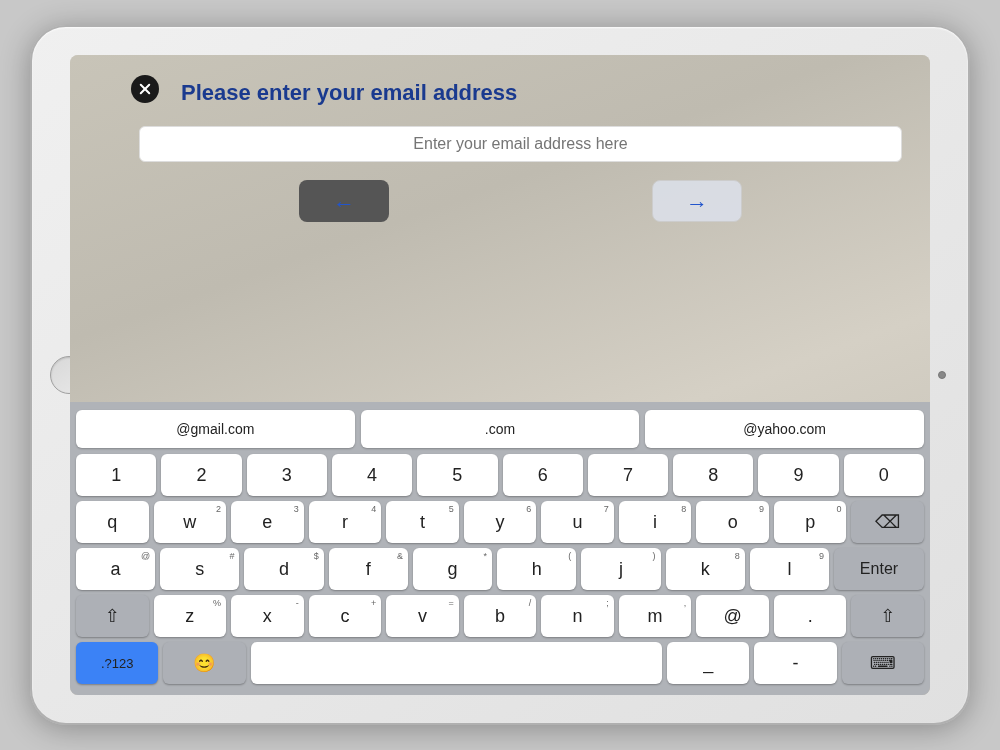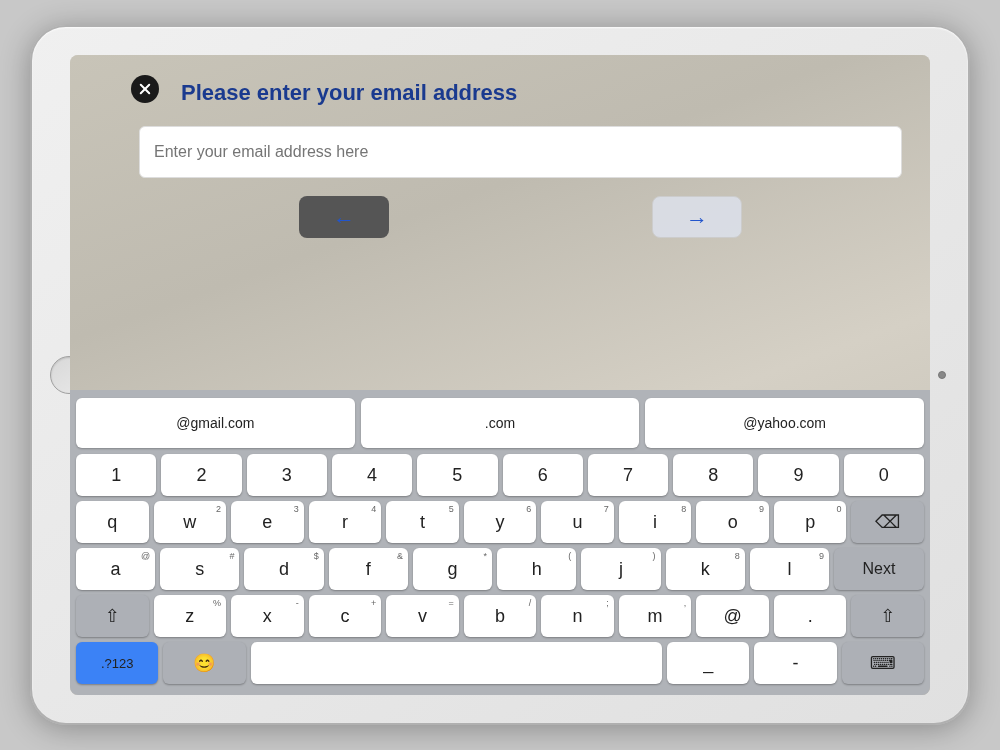--- a/index.html
+++ b/index.html
@@ -108,28 +108,29 @@
       font-size: 22px;
       font-weight: 700;
       color: #1a3a8f;
       margin-left: 42px;
       margin-bottom: 18px;
       line-height: 1.3;
     }
 
     .email-input {
       width: 100%;
-      height: 52px;
+      height: 36px;
       background: white;
       border: 1px solid #ddd;
       border-radius: 6px;
       padding: 0 14px;
       font-size: 16px;
       color: #999;
       outline: none;
+      text-align: center;
     }
 
     .nav-buttons {
       display: flex;
       flex-direction: row;
       justify-content: space-between;
       padding: 0 160px;
       margin-top: 18px;
     }
 
@@ -176,21 +177,21 @@
 
     
     .autocomplete-row {
       display: flex;
       gap: 6px;
       margin-bottom: 6px;
     }
 
     .autocomplete-key {
       flex: 1;
-      height: 50px;
+      height: 38px;
       background: white;
       border-radius: 6px;
       border: none;
       box-shadow: 0 1px 2px rgba(0,0,0,0.25);
       font-size: 14px;
       color: #222;
       cursor: pointer;
       display: flex;
       align-items: center;
       justify-content: center;
@@ -352,21 +353,21 @@
       <div class="key-row">
         <button class="key"><span class="key-sub">@</span>a</button>
         <button class="key"><span class="key-sub">#</span>s</button>
         <button class="key"><span class="key-sub">$</span>d</button>
         <button class="key"><span class="key-sub">&amp;</span>f</button>
         <button class="key"><span class="key-sub">*</span>g</button>
         <button class="key"><span class="key-sub">(</span>h</button>
         <button class="key"><span class="key-sub">)</span>j</button>
         <button class="key"><span class="key-sub">8</span>k</button>
         <button class="key"><span class="key-sub">9</span>l</button>
-        <button class="key key-next key-dark">Next</button>
+        <button class="key key-next key-dark">Enter</button>
       </div>
 
       <div class="key-row">
         <button class="key key-shift key-dark">
           <span class="shift-arrow">⇧</span>
         </button>
         <button class="key"><span class="key-sub">%</span>z</button>
         <button class="key"><span class="key-sub">-</span>x</button>
         <button class="key"><span class="key-sub">+</span>c</button>
         <button class="key"><span class="key-sub">=</span>v</button>

